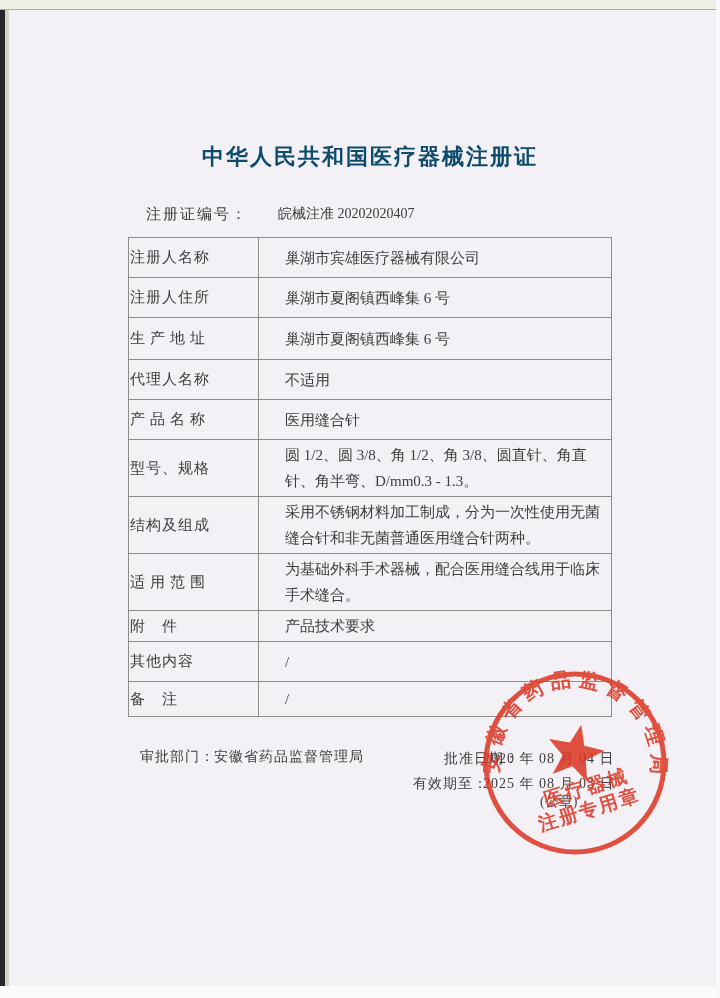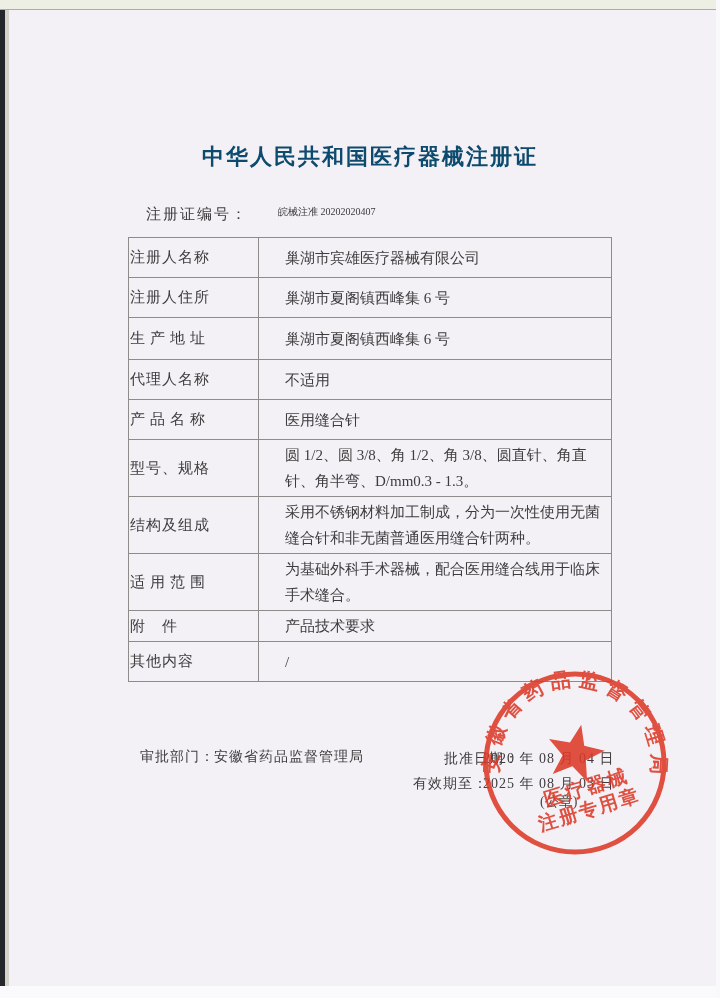--- a/index.html
+++ b/index.html
@@ -14,21 +14,21 @@
   .edge-left2{position:absolute;left:5px;top:0;width:4px;height:998px;background:#d4d4cb;}
   .edge-top{position:absolute;left:0;top:0;width:720px;height:9px;background:#edefe5;border-bottom:1px solid #aaad9f;}
   .edge-bottom{position:absolute;left:0;bottom:0;width:720px;height:12px;background:#fafafc;}
   .edge-right{position:absolute;right:0;top:0;width:4px;height:998px;background:#f9f8fb;}
 
   .doc-title{
     position:absolute;left:128px;top:142px;width:484px;
     text-align:center;font-size:22px;font-weight:bold;letter-spacing:2px;color:#0c4a6e;
   }
   .regno-label{position:absolute;left:146px;top:205px;font-size:15px;letter-spacing:2px;}
-  .regno-value{position:absolute;left:278px;top:205px;font-size:10px;}
+  .regno-value{position:absolute;left:278px;top:205px;font-size:14px;}
 
   table.cert{
     position:absolute;left:128px;top:237px;width:484px;
     border-collapse:collapse;table-layout:fixed;
   }
   table.cert td{
     border:1px solid #8e8c8a;font-size:15px;color:#3e3c3d;vertical-align:middle;
   }
   td.lbl{width:127px;letter-spacing:1px;}
   td.lbl.spread{letter-spacing:5px;}
@@ -97,20 +97,24 @@
     <td class="val">为基础外科手术器械，配合医用缝合线用于临床手术缝合。</td>
   </tr>
   <tr class="r33">
     <td class="lbl">附　件</td>
     <td class="val">产品技术要求</td>
   </tr>
   <tr class="r40">
     <td class="lbl">其他内容</td>
     <td class="val">/</td>
   </tr>
+  <tr class="r35">
+    <td class="lbl">备　注</td>
+    <td class="val">/</td>
+  </tr>
 </tbody>
   </table>
 
 <span class="ft ft-dept-label">审批部门：</span>
 <span class="ft ft-dept-value">安徽省药品监督管理局</span>
 <span class="ft ft-approve-label">批准日期：</span>
 <span class="ft ft-approve-value">2020 年 08 月 04 日</span>
 <span class="ft ft-valid-label">有效期至：</span>
 <span class="ft ft-valid-value">2025 年 08 月 03 日</span>
 <span class="ft ft-seal-note">(公章)</span>

